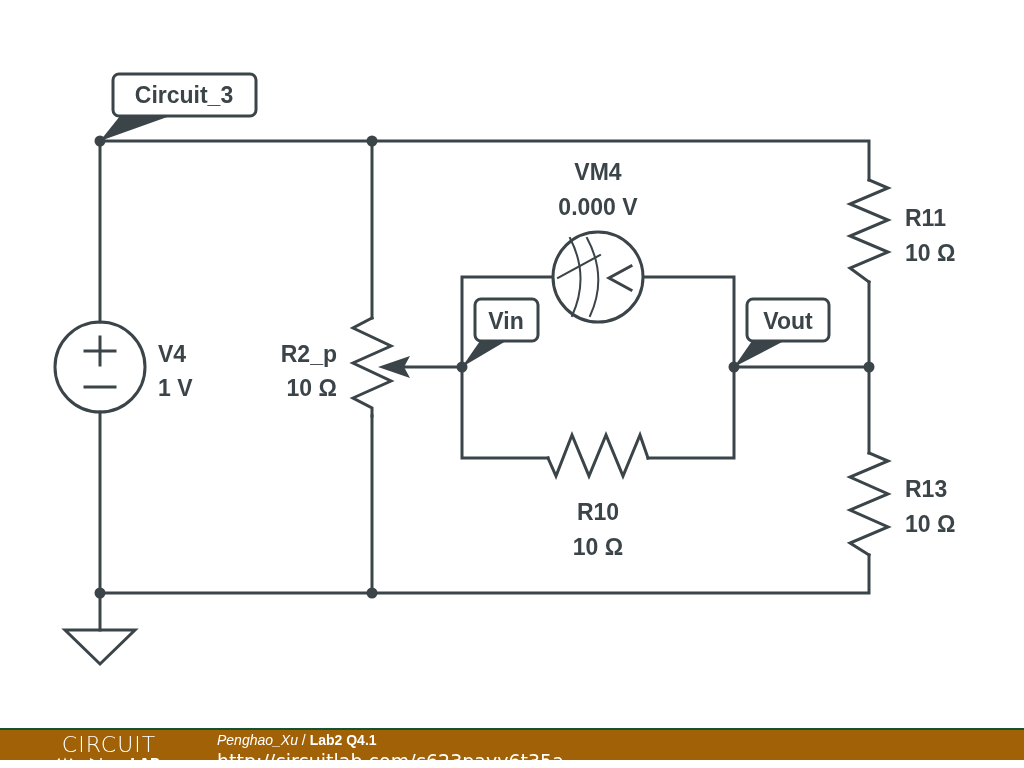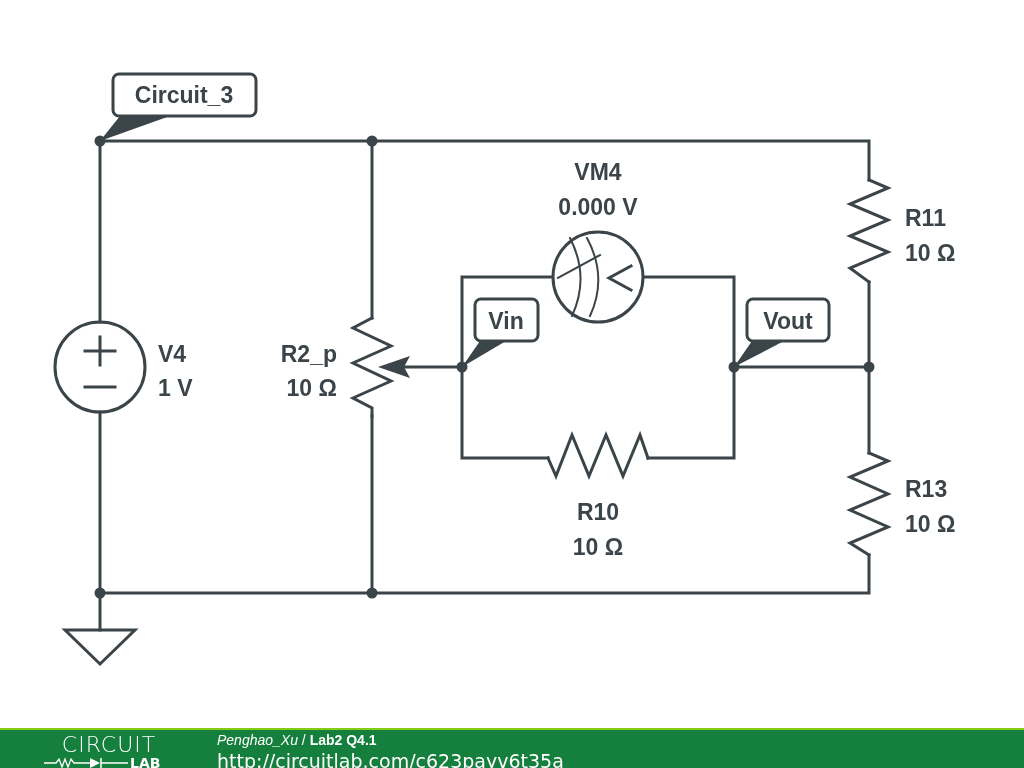--- a/index.html
+++ b/index.html
@@ -3,21 +3,21 @@
 <meta charset="utf-8">
 <style>
   html, body { margin: 0; padding: 0; background: #ffffff; }
   body { width: 1024px; height: 768px; position: relative; overflow: hidden; font-family: "Liberation Sans", sans-serif; }
   #schematic { position: absolute; left: 0; top: 0; width: 1024px; height: 728px; }
   .w { stroke: #3b4448; stroke-width: 3; fill: none; stroke-linecap: square; stroke-linejoin: miter; }
   .lbl { font-family: "Liberation Sans", sans-serif; font-weight: bold; font-size: 23px; fill: #3b4448; }
   .dot { fill: #3b4448; }
   .tag-box { fill: #ffffff; stroke: #3b4448; stroke-width: 3; }
   .tag-ptr { fill: #3b4448; }
-  #footer { position: absolute; left: 0; top: 728px; width: 1024px; height: 40px; background: #15803d; border-top: 2px solid #84cc16; box-sizing: border-box; }
+  #footer { position: absolute; left: 0; top: 728px; width: 1024px; height: 32px; background: #a16207; border-top: 2px solid #14532d; box-sizing: border-box; }
   #footer .logo { position: absolute; left: 42px; top: 2px; width: 134px; height: 36px; }
   #footer .line1 { position: absolute; left: 217px; top: 2px; color: #ffffff; font-family: Liberation Sans, sans-serif; font-size: 14px; white-space: nowrap; }
   #footer .line2 { position: absolute; left: 217px; top: 20px; color: #ffffff; font-family: "DejaVu Sans", sans-serif; font-size: 19px; white-space: nowrap; }
   #footer .author { font-style: italic; }
   #footer .title { font-weight: bold; }
 </style>
 </head>
 <body>
 
 <svg id="schematic" viewBox="0 0 1024 728" xmlns="http://www.w3.org/2000/svg">

